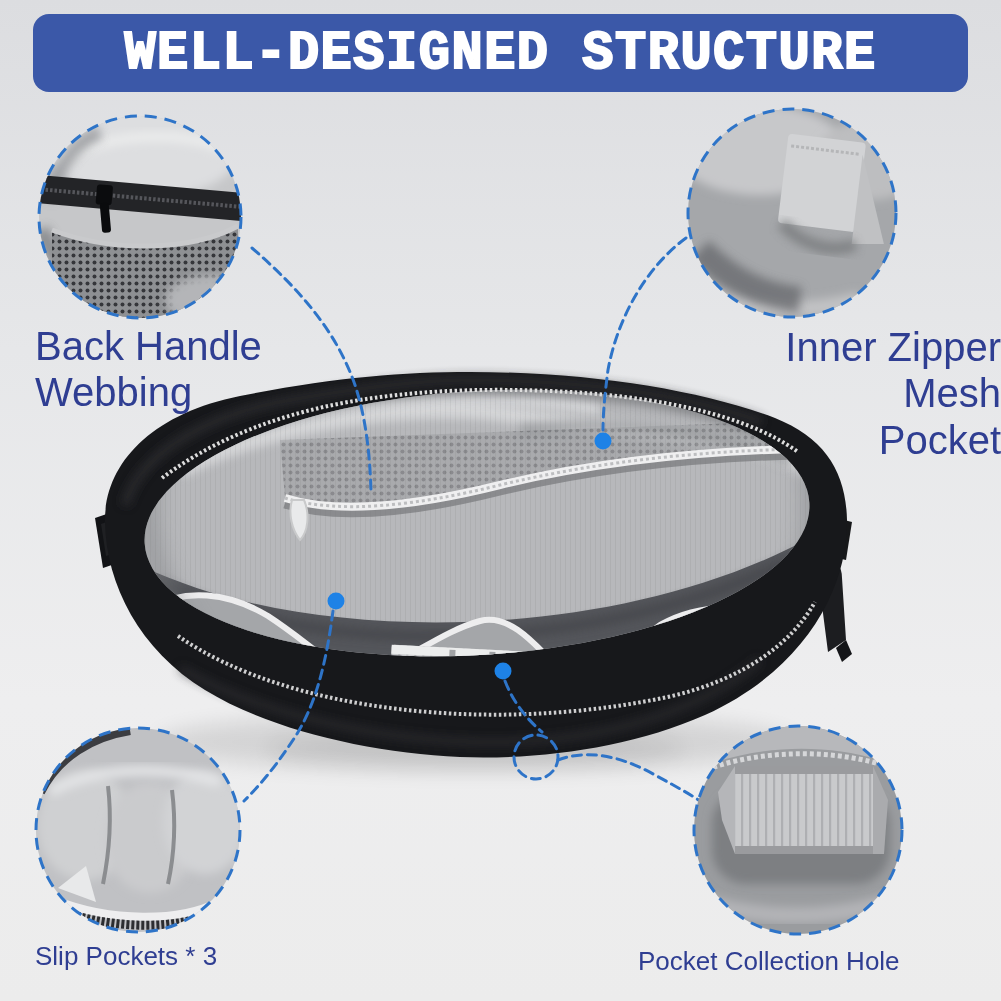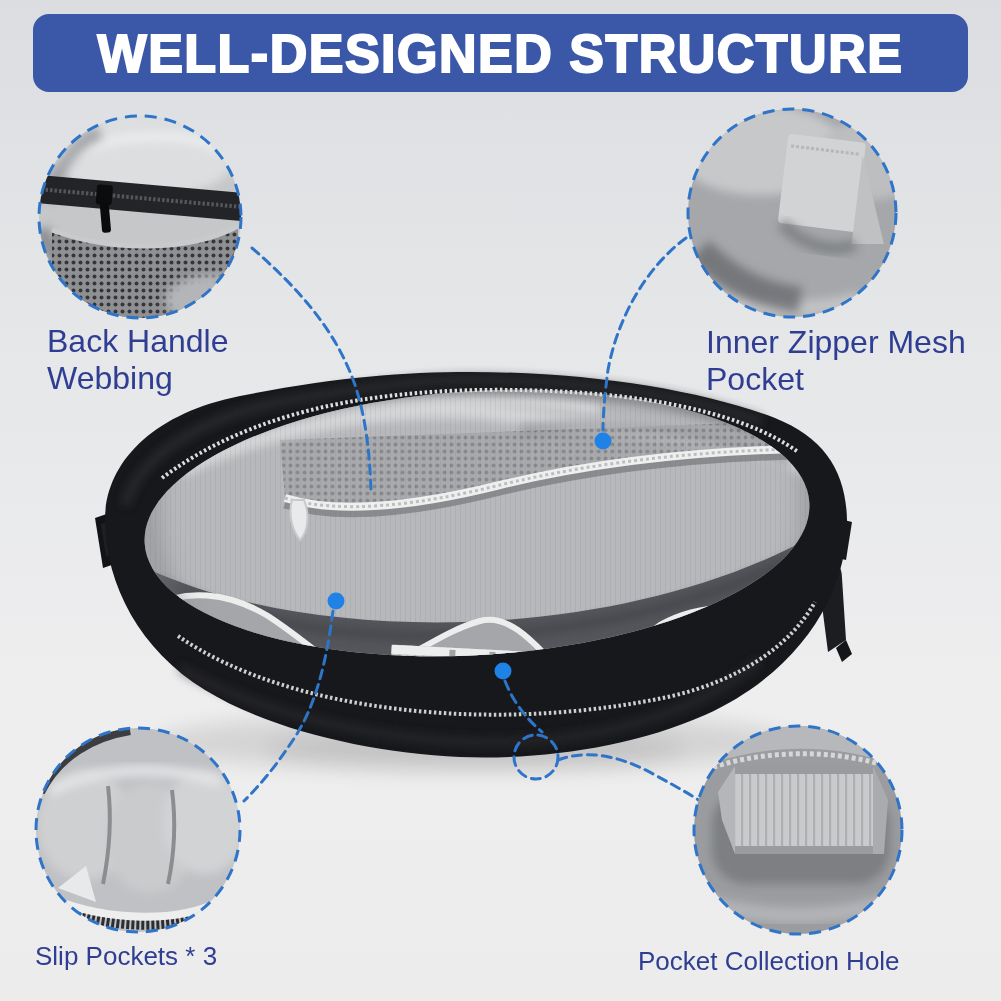--- a/index.html
+++ b/index.html
@@ -12,35 +12,35 @@
   html,body{margin:0;padding:0;}
   .canvas{
     position:relative;width:1001px;height:1001px;overflow:hidden;
     background:linear-gradient(180deg,#dcdde0 0%,#e6e7e9 35%,#eeeeef 70%,#ececec 100%);
     font-family:"Liberation Sans", sans-serif;
   }
   .scene{position:absolute;left:0;top:0;width:1001px;height:1001px;}
   .banner{
     position:absolute;left:33px;top:14px;width:935px;height:78px;
     background:var(--banner-bg);border-radius:16px;
-    display:flex;align-items:center;justify-content:center;
+    display:flex;align-items:center;justify-content:center;font-family:Liberation Mono, monospace;
   }
   .banner-title{
     color:var(--banner-text);font-size:52px;font-weight:bold;letter-spacing:1.5px;
     -webkit-text-stroke:2px var(--banner-text);
     white-space:nowrap;transform:scaleY(1.04);
   }
   .callout-label{
     position:absolute;color:var(--label-text);
     white-space:pre-line;line-height:1.16;
   }
-  .lbl-top{font-size:32px;margin-left:12px;}
+  .lbl-top{font-size:40px;}
   .lbl-bottom{font-size:26px;}
   #lbl-back-handle{left:35px;top:323px;}
-  #lbl-inner-zipper{left:694px;top:324px;}
+  #lbl-inner-zipper{left:734px;top:324px;text-align:right;}
   #lbl-slip-pockets{left:35px;top:941px;}
   #lbl-cable-hole{left:638px;top:946px;}
   .leader{stroke:var(--leader-line);stroke-width:3;fill:none;stroke-dasharray:9 6;stroke-linecap:round;}
   .ring{stroke:var(--leader-line);stroke-width:3;fill:none;stroke-dasharray:12 8;}
   .dot{fill:var(--marker-dot);}
 </style>
 </head>
 <body>
 
 <div class="canvas">

